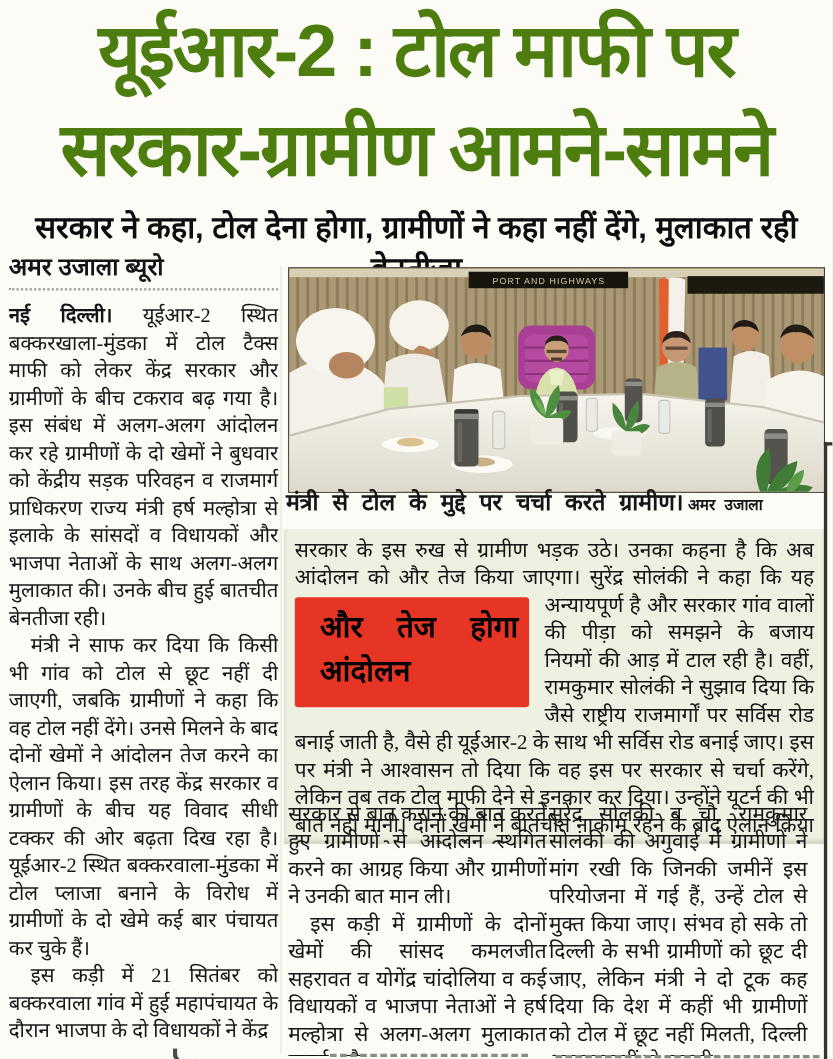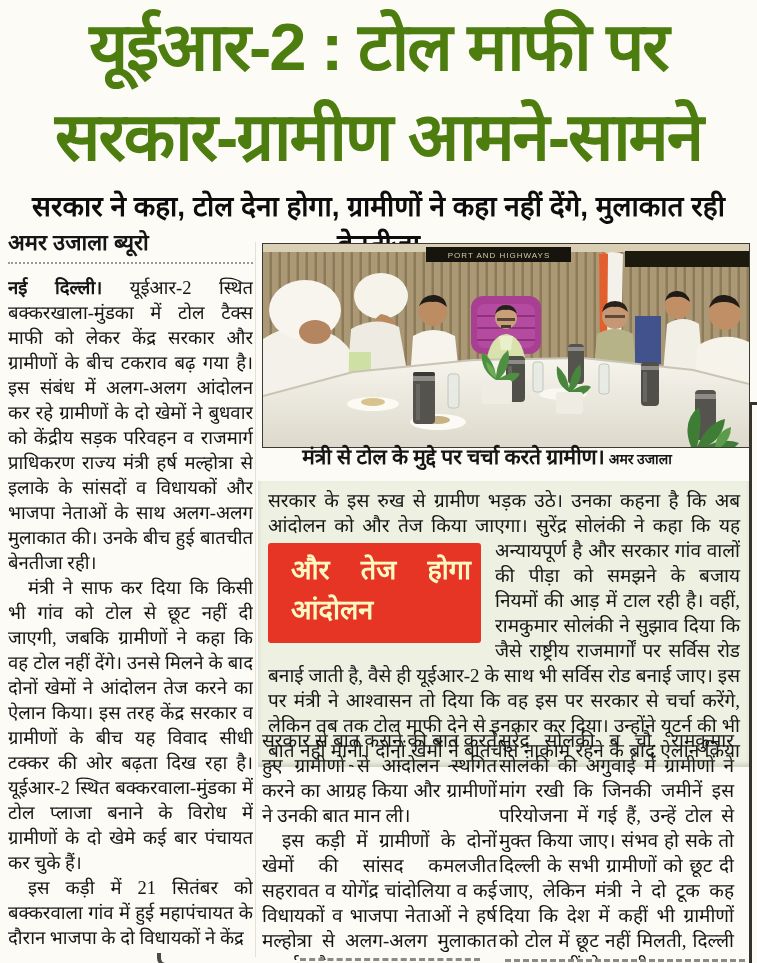--- a/index.html
+++ b/index.html
@@ -32,22 +32,22 @@
   .body-text p + p{text-indent:20px;}
   .lead-in{font-weight:700;}
   .col-rule{position:absolute;left:255px;top:242px;width:1px;height:715px;background:#e6e1d3;}
   
   .photo-wrap{
     position:absolute;left:262px;top:231px;width:486px;height:203px;
     border:1px solid #3c3a33;box-sizing:content-box;background:#b3a17f;margin-top:12px;
   }
   .photo-wrap svg{display:block;}
   .caption{
-    position:absolute;left:244px;top:442px;width:486px;text-align:center;
-    font-family:Liberation Serif, serif;
+    position:absolute;left:260px;top:442px;width:486px;text-align:left;
+    font-family:Liberation Mono, monospace;
   }
   .caption .cap-main{font-size:21px;font-weight:700;}
   .caption .cap-credit{font-size:14px;font-weight:700;margin-left:4px;}
   
   .boxed{
     position:absolute;left:258px;top:481px;width:492px;height:286px;
     background:#eef0e1;box-sizing:border-box;padding:7px 10px 6px 10px;
     box-shadow:inset 0 -3px 4px rgba(120,120,100,0.25);
     overflow:hidden;
   }
@@ -225,21 +225,21 @@
     </svg>
   </div>
 
   <div class="caption">
     <span class="cap-main">मंत्री से टोल के मुद्दे पर चर्चा करते ग्रामीण।</span><span class="cap-credit">अमर उजाला</span>
   </div>
 
   <div class="boxed">
     <p>
       <span>सरकार के इस रुख से ग्रामीण भड़क उठे। उनका कहना है कि अब आंदोलन को और तेज किया जाएगा। सुरेंद्र सोलंकी ने कहा कि यह अन्यायपूर्ण है और सरकार </span>
-      <span class="quote-box" style="background: rgb(230, 52, 37); color: #fef9c3; padding-left: 23px;">और तेज होगा आंदोलन</span>
+      <span class="quote-box" style="background: rgb(230, 52, 37); color: #000000; padding-left: 23px;">और तेज होगा आंदोलन</span>
       <span>गांव वालों की पीड़ा को समझने के बजाय नियमों की आड़ में टाल रही है। वहीं, रामकुमार सोलंकी ने सुझाव दिया कि जैसे राष्ट्रीय राजमार्गों पर सर्विस रोड बनाई जाती है, वैसे ही यूईआर-2 के साथ भी सर्विस रोड बनाई जाए। इस पर मंत्री ने आश्वासन तो दिया कि वह इस पर सरकार से चर्चा करेंगे, लेकिन तब तक टोल माफी देने से इनकार कर दिया। उन्होंने यूटर्न की भी बात नहीं मानी। दोनों खेमों ने बातचीत नाकाम रहने के बाद ऐलान किया कि अब आंदोलन और तेज किया जाएगा।</span>
     </p>
   </div>
 
   <div class="bottom-cols">
     <div class="bottom-col">
       <p>सरकार से बात कराने की बात करते हुए ग्रामीणों से आंदोलन स्थगित करने का आग्रह किया और ग्रामीणों ने उनकी बात मान ली।</p>
       <p>इस कड़ी में ग्रामीणों के दोनों खेमों की सांसद कमलजीत सहरावत व योगेंद्र चांदोलिया व कई विधायकों व भाजपा नेताओं ने हर्ष मल्होत्रा से अलग-अलग मुलाकात कराई। चौ.</p>
     </div>
     <div class="bottom-col">

